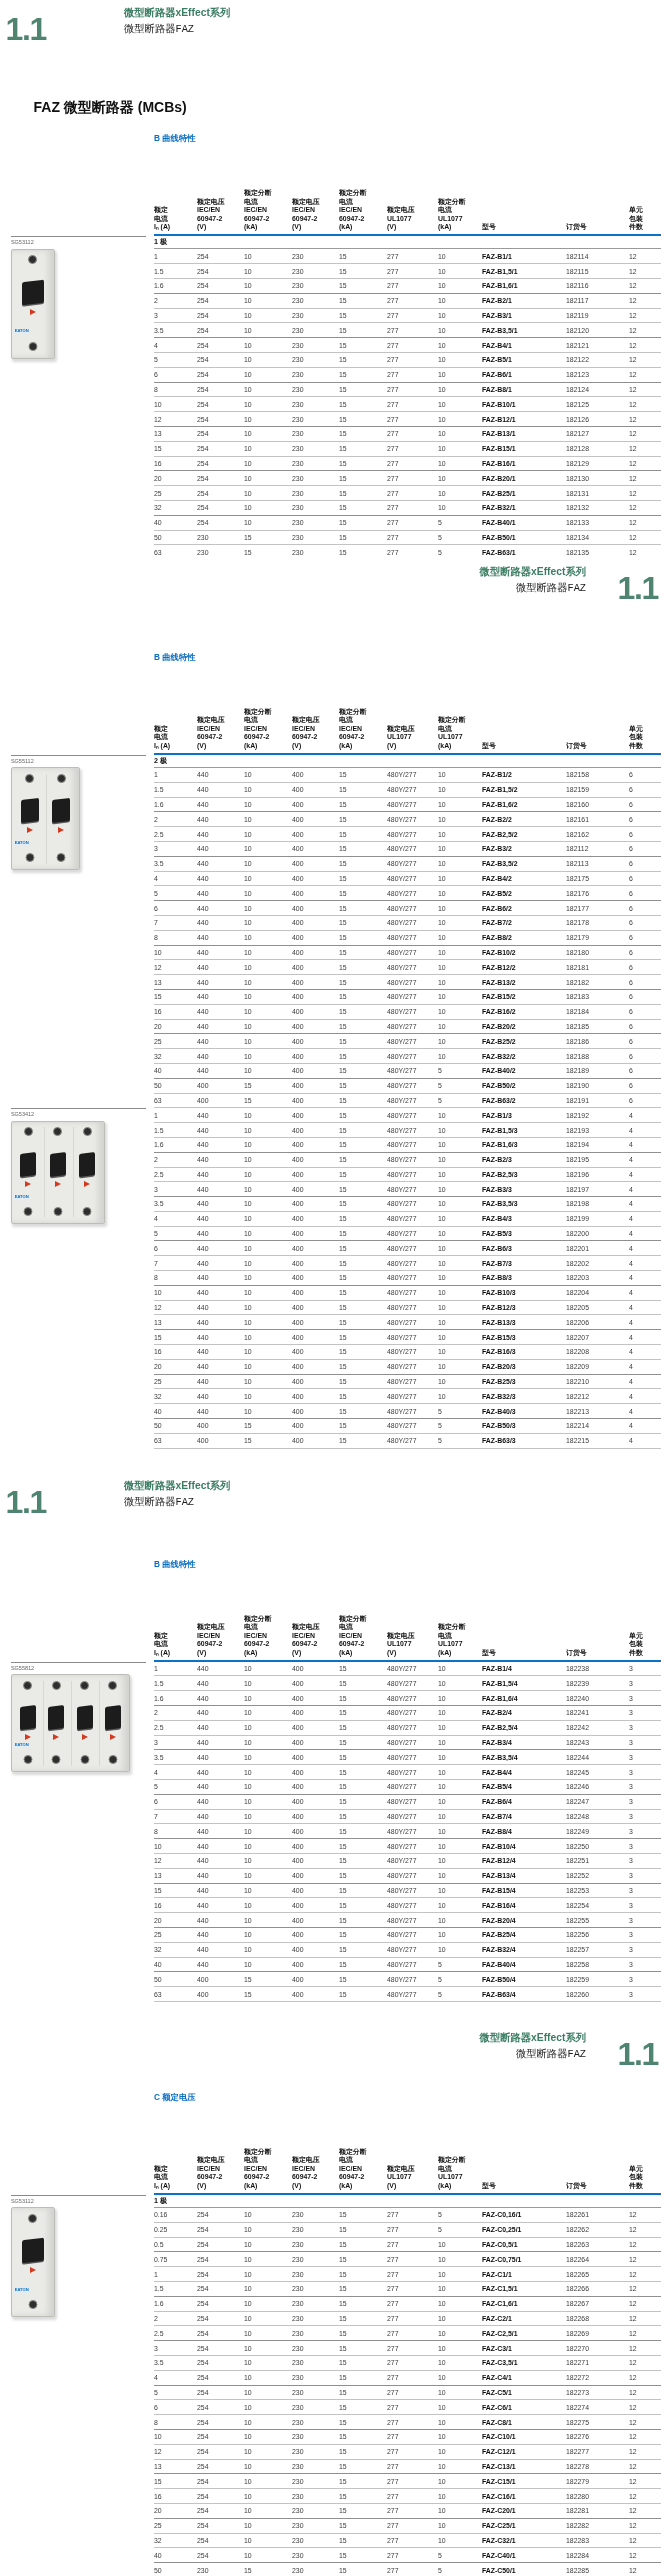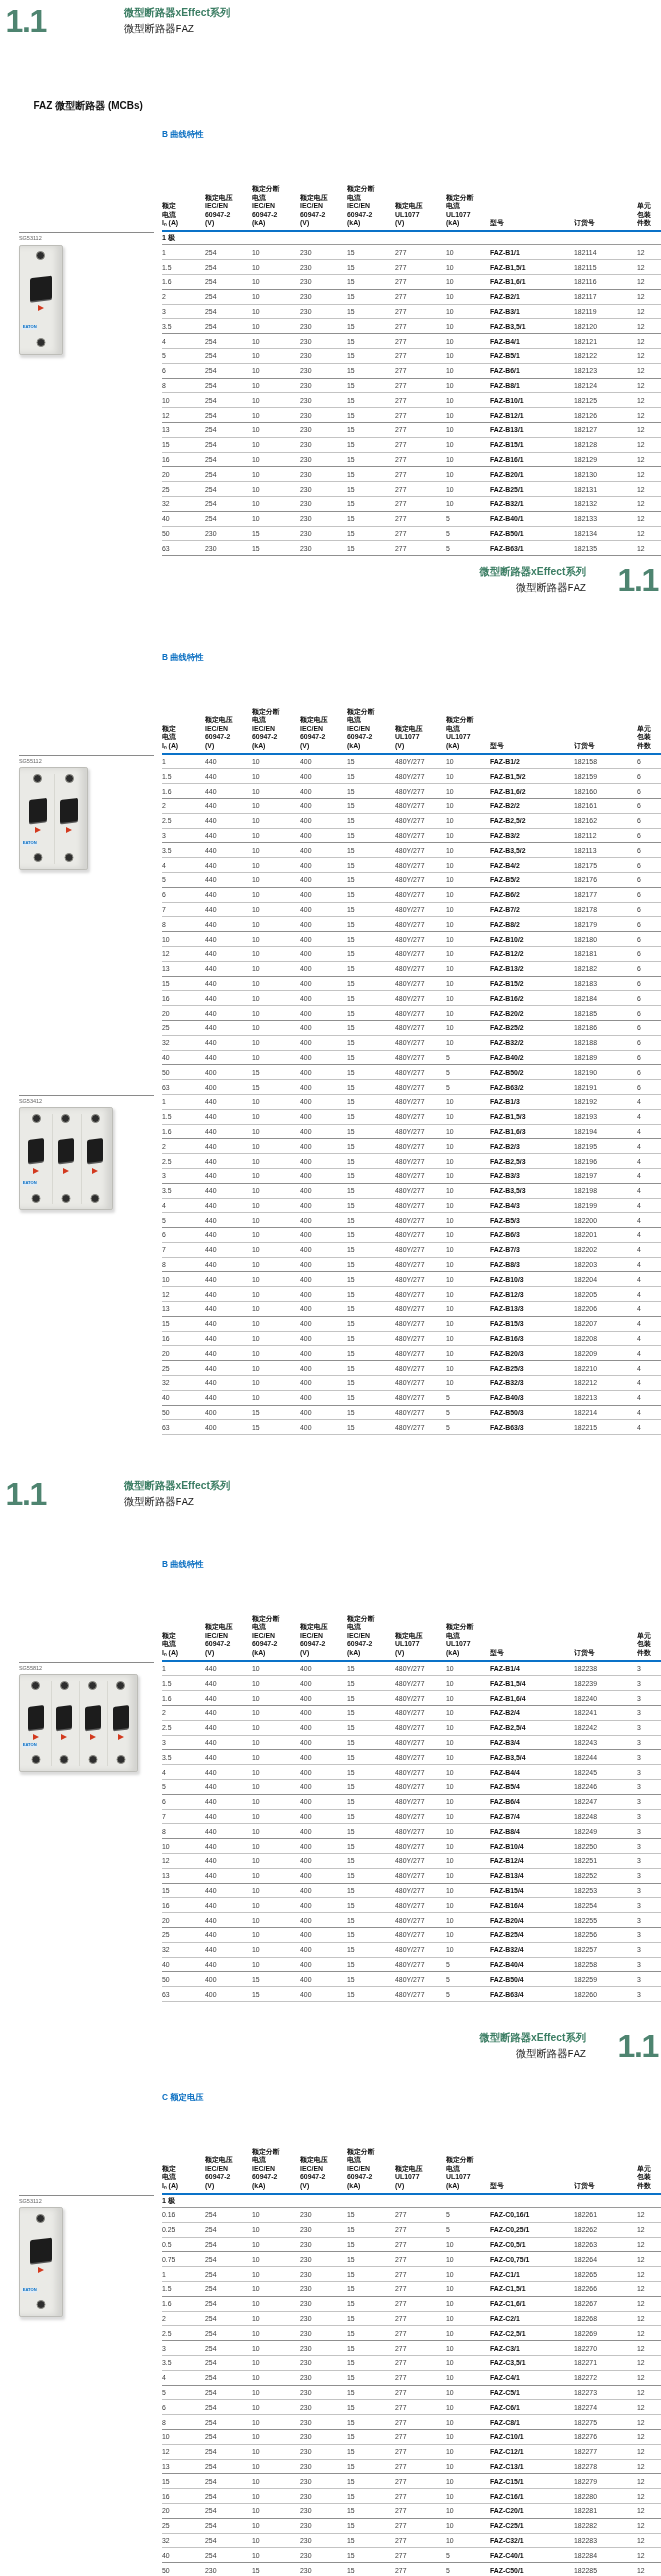--- a/index.html
+++ b/index.html
@@ -5,33 +5,33 @@
   html,body{margin:0;padding:0;}
   body{width:662px;background:#ffffff;font-family:"Liberation Sans",sans-serif;color:#222;}
   .page{position:relative;box-sizing:border-box;overflow:hidden;}
   .page-0{height:559px;}
   .page-1{height:914px;}
   .page-2{height:552px;}
   .page-3{height:552px;}
 
   
   .page-head{position:relative;height:43px;margin-top:5.5px;}
-  .sec-num{font-size:32px;font-weight:700;line-height:0.95;color:#4E8470;letter-spacing:-1.4px;}
+  .sec-num{font-size:32px;font-weight:700;line-height:0.95;color:#4E8470;letter-spacing:-1.4px;margin-top:8px;}
   .align-left .sec-num{position:absolute;left:5.5px;top:0;}
   .align-right .sec-num{position:absolute;right:4.1px;top:0;}
   .titles{position:absolute;top:0;}
   .align-left .titles{left:124px;text-align:left;}
   .align-right .titles{right:76px;text-align:right;}
   .series{font-size:10.3px;font-weight:700;color:#3B7D63;}
   .product{font-size:10.3px;color:#1c1c1c;margin-top:2.1px;font-family:Liberation Mono, monospace;}
 
-  .intro-title{font-size:10px;font-weight:700;color:#111;margin:50px 0 0 5.5px;padding-left:28px;}
+  .intro-title{font-size:14px;font-weight:700;color:#111;margin:50px 0 0 5.5px;padding-left:28px;}
 
   
-  .table-wrap{margin-left:12px;}
+  .table-wrap{margin-left:4px;}
   .tw-0{margin-top:16.5px;}
   .tw-1{margin-top:44px;}
   .tw-2{margin-top:37px;}
   .tw-3{margin-top:18px;}
   .curve-label{font-size:8.3px;font-weight:700;color:#0A6FC2;margin:0 0 4.1px 150px;}
 
   .trow{display:flex;}
   .photo-col{width:150px;box-sizing:border-box;padding-left:6.9px;flex:0 0 150px;}
   .thead-cells{display:flex;align-items:flex-end;flex:1;border-bottom:2.8px solid #0A72C8;padding-bottom:2.1px;min-height:88px;box-sizing:border-box;}
   .cell{box-sizing:border-box;padding-right:2.8px;font-size:6.9px;color:#3c3c3c;overflow:hidden;white-space:nowrap;}
@@ -489,20 +489,21 @@
               <div class="bpole">
                 <div class="screw top"></div>
                 <div class="toggle"></div>
                 <div class="arrow"></div>
                 <div class="screw bot"></div>
               </div>
               <div class="brand">EATON</div>
             </div>
           </div>
           <div class="rows-col">
+            <div class="pole-label">2 极</div>
             <div class="drow">
               <div class="cell c0">1</div>
               <div class="cell c1">440</div>
               <div class="cell c2">10</div>
               <div class="cell c3">400</div>
               <div class="cell c4">15</div>
               <div class="cell c5">480Y/277</div>
               <div class="cell c6">10</div>
               <div class="cell c7 type">FAZ-B1/2</div>
               <div class="cell c8">182158</div>

